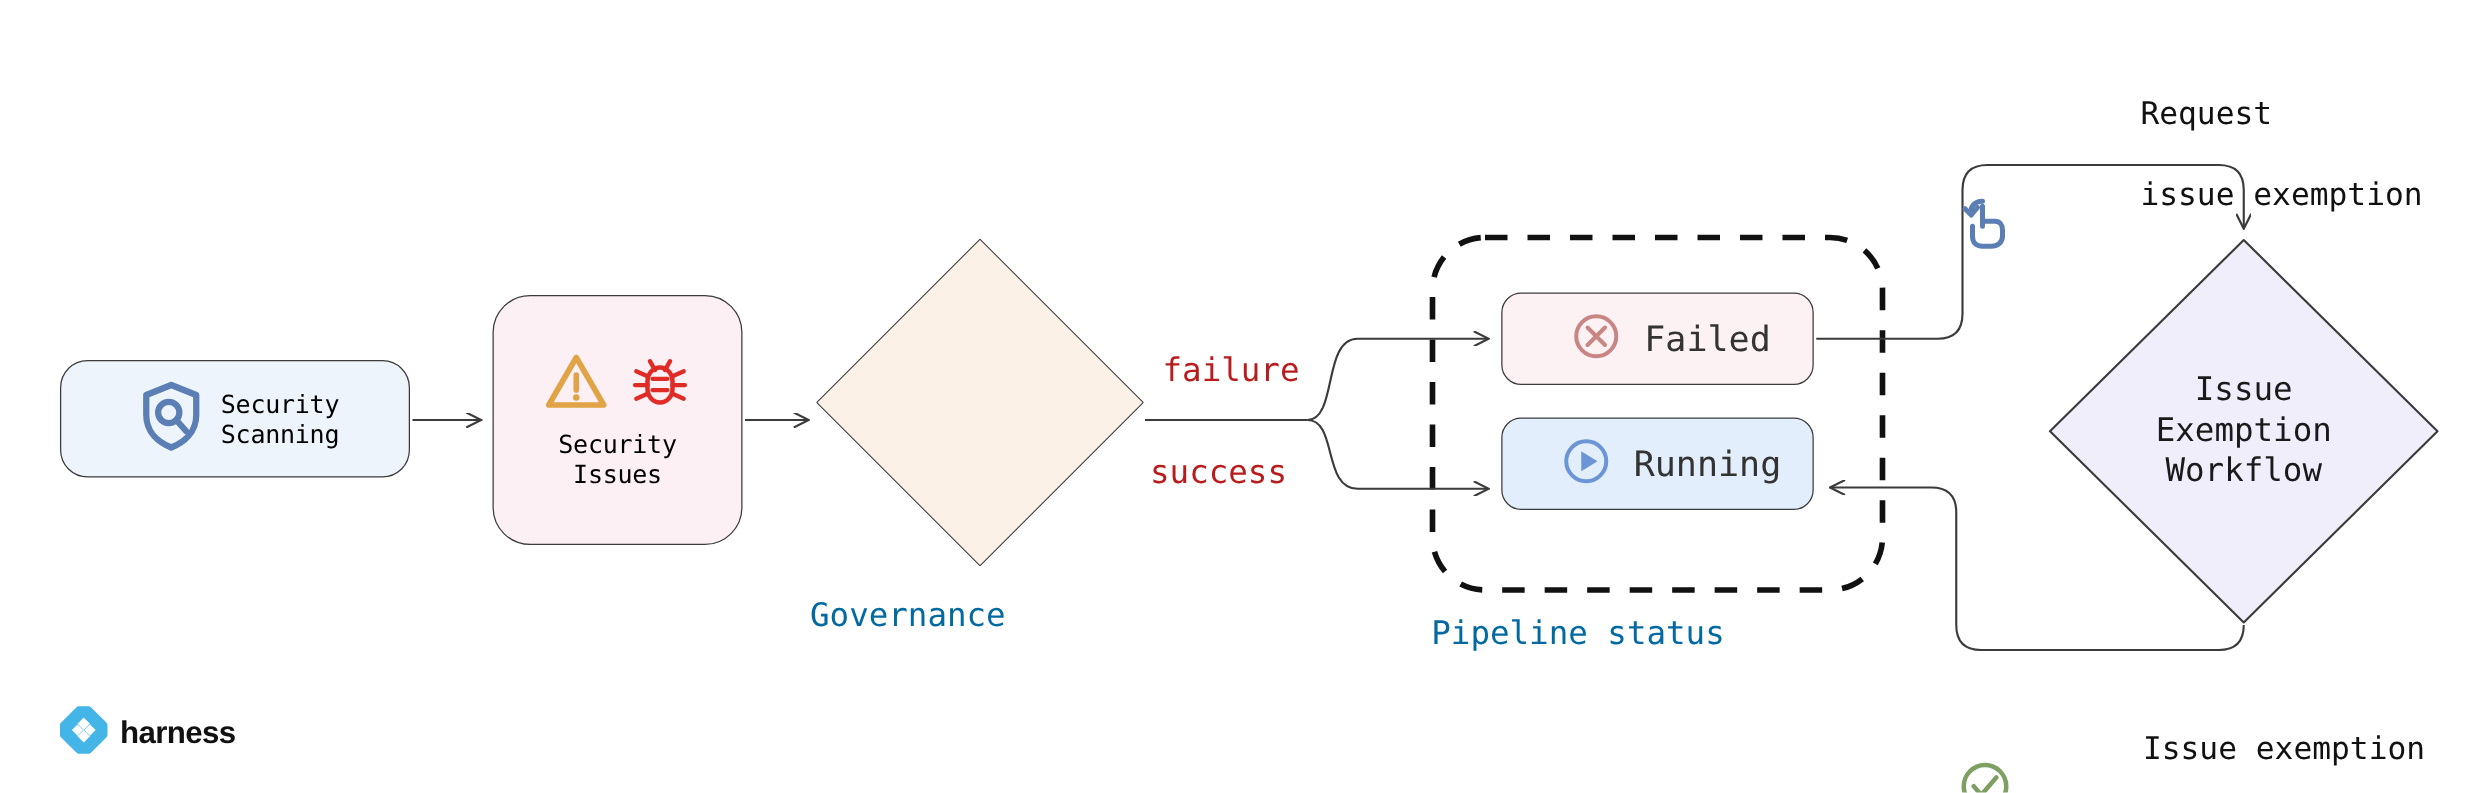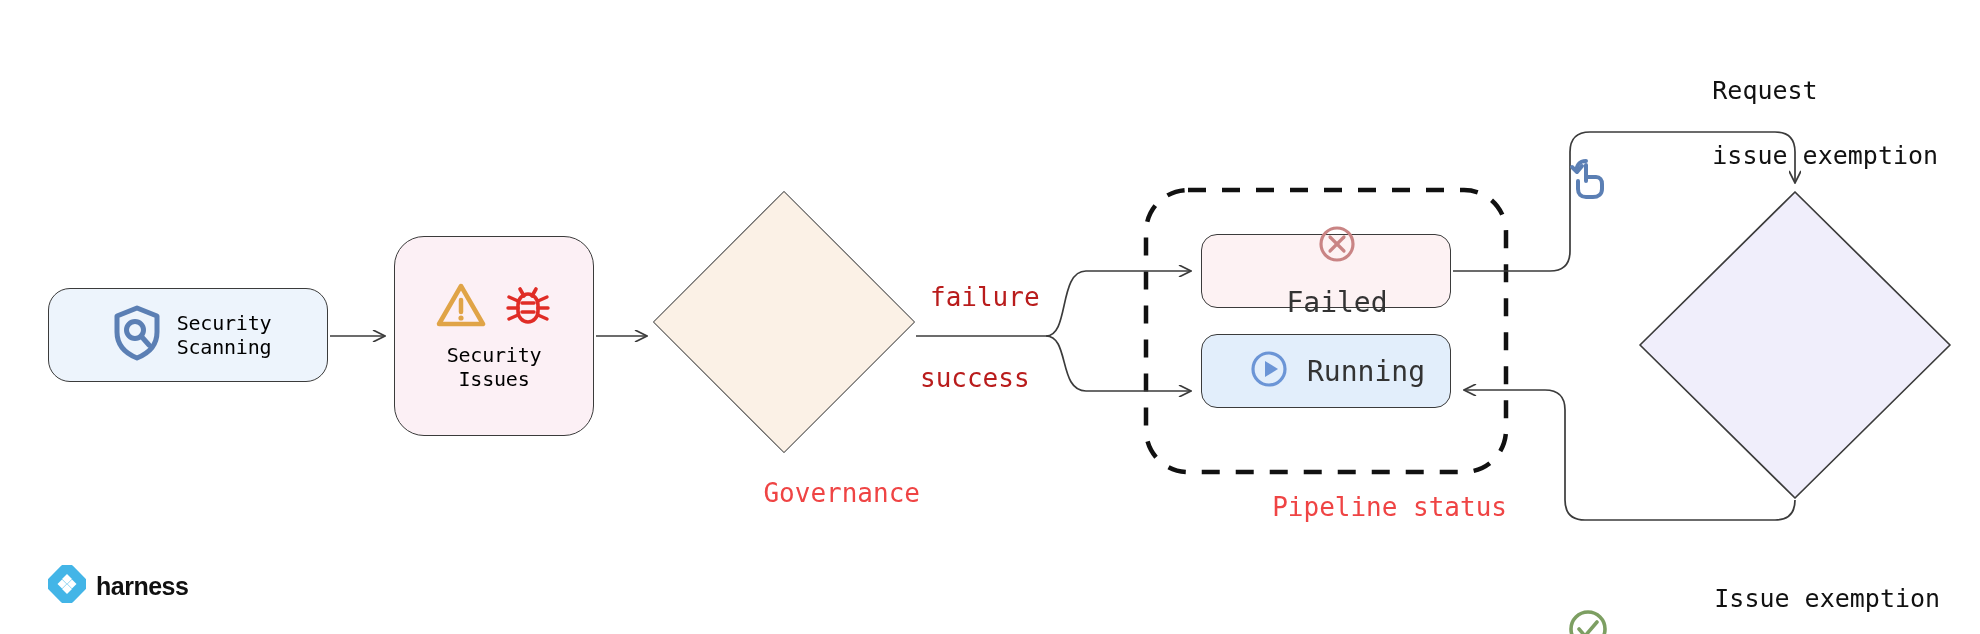--- a/index.html
+++ b/index.html
@@ -71,42 +71,42 @@
   }
 
   #governance-diamond { left: 648px; top: 186px; width: 272px; height: 272px; }
   #governance-diamond .diamond-label { padding-top: 42px; }
   #governance-diamond .diamond-icon { top: 58px; }
 
   #exemption-diamond { left: 1636px; top: 186px; width: 318px; height: 318px; }
 
   .caption {
     position: absolute;
-    font-size: 26px; color: #ef4444; white-space: pre; text-align: right;
+    font-size: 26px; color: #0369a1; white-space: pre; text-align: left;
   }
   #governance-caption { left: 648px; top: 478px; width: 272px; }
   #pipeline-caption   { left: 1145px; top: 492px; width: 362px; }
 
   
   .edge-label {
     position: absolute; font-size: 26px; color: #b91c1c; white-space: pre;
   }
   #label-failure { left: 930px; top: 282px; }
   #label-success { left: 920px; top: 363px; }
 
   
   .status-box {
     border: 1.6px solid #3b3b3b;
     border-radius: 16px;
     display: flex; align-items: center; gap: 18px;
     padding-left: 22px;
   }
   .status-label { font-size: 28px; color: #333; white-space: pre; }
 
-  #status-failed  { left: 1201px; top: 234px; width: 250px; height: 74px; background: #fdf2f3; flex-direction: column; }
+  #status-failed  { left: 1201px; top: 234px; width: 250px; height: 74px; background: #fdf2f3; }
   #status-running { left: 1201px; top: 334px; width: 250px; height: 74px; background: #e2eefb; }
 
   
   .annotation {
     position: absolute; display: flex; align-items: center; gap: 14px;
   }
   .annotation-text {
     font-size: 25px; line-height: 1.3; color: #111; white-space: pre;
   }
   #annotation-request  { left: 1566px; top: 42px; align-items: flex-end; }
@@ -225,20 +225,25 @@
       </svg>
     </span>
     <span class="status-label">Running</span>
   </div>
 
   <div class="caption" id="pipeline-caption">Pipeline status</div>
 
   <div class="edge-label" id="label-failure">failure</div>
   <div class="edge-label" id="label-success">success</div>
 
+  <div class="diamond-wrap" id="exemption-diamond">
+    <span class="diamond-label">Issue
+Exemption
+Workflow</span>
+  </div>
 
   <div class="annotation" id="annotation-request">
     <span style="flex:none;">
       <svg width="42" height="48" viewBox="0 0 42 48">
         <path d="M20 8 C13 8 10 13 11 18" fill="none" stroke="#5b7fb4" stroke-width="4" stroke-linecap="round"></path>
         <path d="M6 14 L11 19 L16 13" fill="none" stroke="#5b7fb4" stroke-width="4" stroke-linecap="round" stroke-linejoin="round"></path>
         <path d="M20 12 L20 28 M20 24 H30 C34 24 36 27 36 31 L36 36
                  C36 41 32 44 27 44 L20 44 C15 44 12 41 12 36 L12 28" fill="none" stroke="#5b7fb4" stroke-width="4" stroke-linecap="round" stroke-linejoin="round"></path>
       </svg>
     </span>

